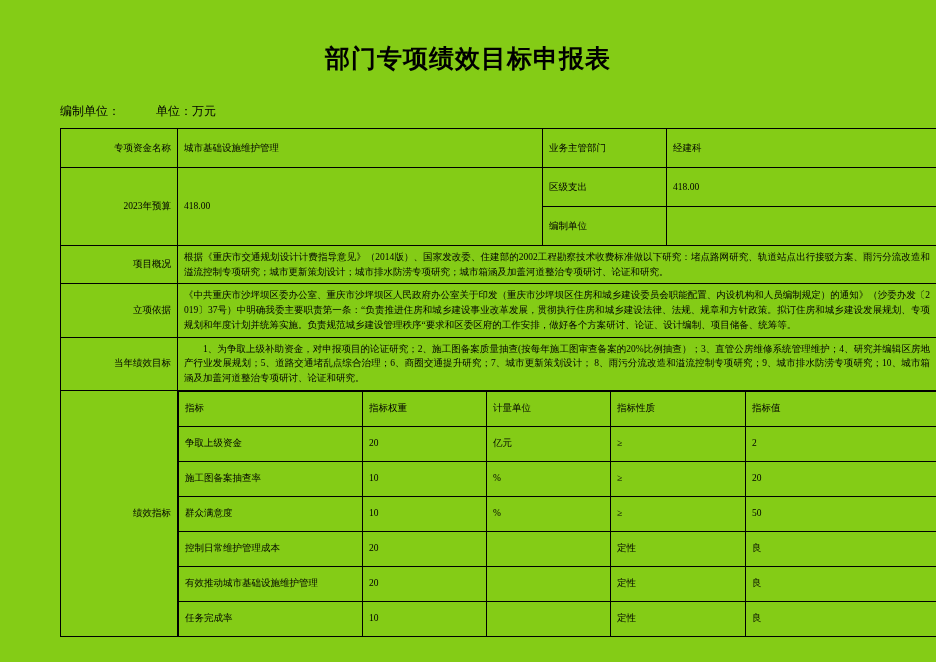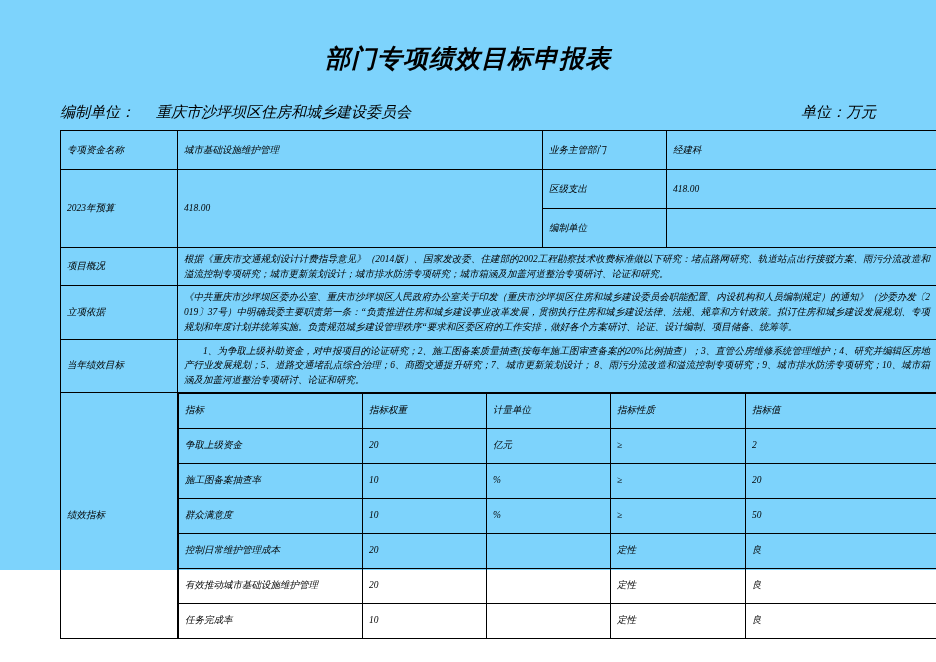--- a/index.html
+++ b/index.html
@@ -10,40 +10,39 @@
   body {
     width: 936px;
     height: 662px;
     font-family: "Liberation Serif", "DejaVu Serif", serif;
     color: #000000;
     overflow: hidden;
   }
   .page {
     position: relative;
     width: 936px;
-    height: 570px;
-    background: #7dd3fc;
+    height: 662px;
+    background: #84cc16;
     box-sizing: border-box;
-    font-style: italic;
   }
   .doc-title {
     text-align: center;
     font-size: 25px;
     font-weight: bold;
     letter-spacing: 1px;
     margin: 0;
     padding-top: 42px;
     padding-bottom: 0;
     font-family: "Liberation Serif", "DejaVu Serif", serif;
   }
   .meta-row {
     display: flex;
     align-items: baseline;
     margin: 28px 60px 8px 60px;
-    font-size: 15px;
+    font-size: 12px;
   }
   .meta-label {
     width: 96px;
     flex: 0 0 auto;
   }
   .meta-value {
     flex: 1 1 auto;
   }
   .meta-unit {
     flex: 0 0 auto;
@@ -58,21 +57,21 @@
     font-size: 9.5px;
   }
   table.main td {
     border: 1px solid #000000;
     padding: 4px 6px;
     vertical-align: middle;
     line-height: 1.55;
     word-break: break-all;
   }
   .c-label {
-    text-align: left;
+    text-align: right;
     vertical-align: middle;
     margin-left: 17px;
   }
   .c-center {
     text-align: left;
   }
   .c-just {
     text-align: justify;
     text-justify: inter-ideograph;
     vertical-align: middle;
@@ -103,21 +102,20 @@
 </style>
 </head>
 <body>
 
 <div class="page">
 
   <div class="doc-title">部门专项绩效目标申报表</div>
 
   <div class="meta-row">
     <span class="meta-label">编制单位：</span>
-    <span class="meta-value">重庆市沙坪坝区住房和城乡建设委员会</span>
     <span class="meta-unit">单位：万元</span>
   </div>
 
   <table class="main">
     <colgroup>
       <col style="width:117px">
       <col style="width:365px">
       <col style="width:124px">
       <col style="width:270px">
     </colgroup>

